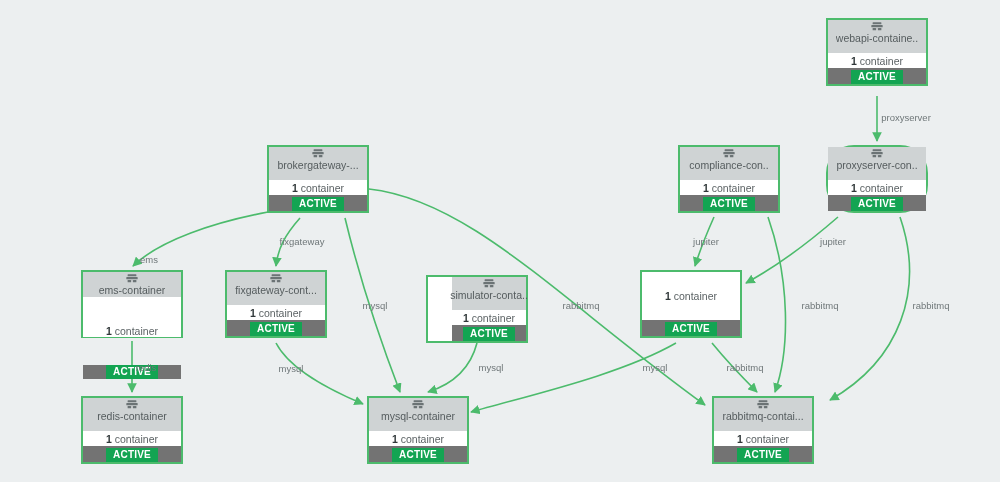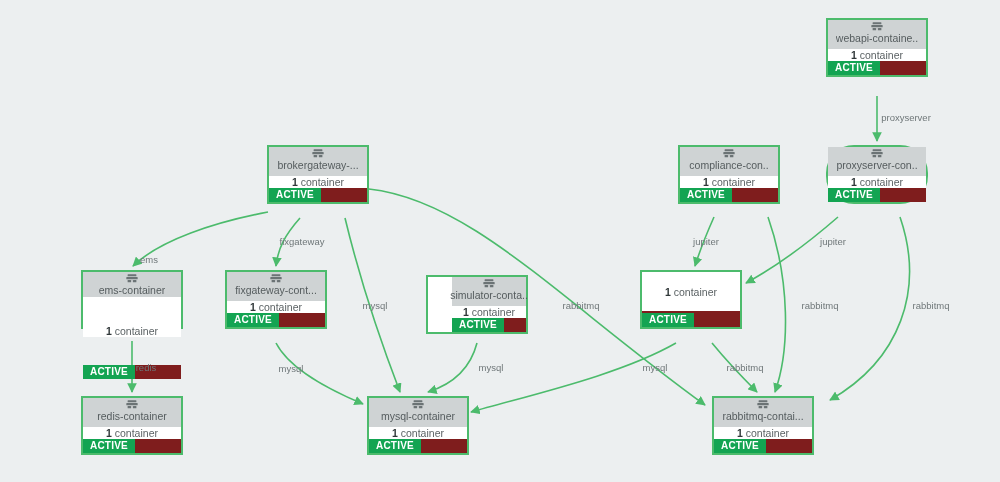--- a/index.html
+++ b/index.html
@@ -21,21 +21,21 @@
     position: absolute;
     left: 0;
     top: 0;
     width: 1000px;
     height: 482px;
     pointer-events: none;
   }
   .node {
     position: absolute;
     width: 102px;
-    height: 59px;
+    height: 68px;
     box-sizing: border-box;
     border: 2px solid #4cbb6c;
     background: #ffffff;
     display: flex;
     flex-direction: column;
     align-items: stretch;
     box-shadow: 0 0 0 0 rgba(0,0,0,0);
   }
   .node-head {
     background: #cfd3d4;
@@ -75,22 +75,22 @@
     color: #5b6264;
   }
   .node-count b {
     color: #31383a;
     font-weight: bold;
   }
   .node-footer {
     height: 16px;
     display: flex;
     align-items: flex-end;
-    justify-content: flex-start;
-    background: #7f1d1d;
+    justify-content: center;
+    background: #737373;
   }
   .status-badge {
     background: #13a452;
     color: #ffffff;
     font-size: 10px;
     font-weight: bold;
     letter-spacing: 0.2px;
     padding: 1px 7px 2px 7px;
     line-height: 11px;
     display: inline-block;

